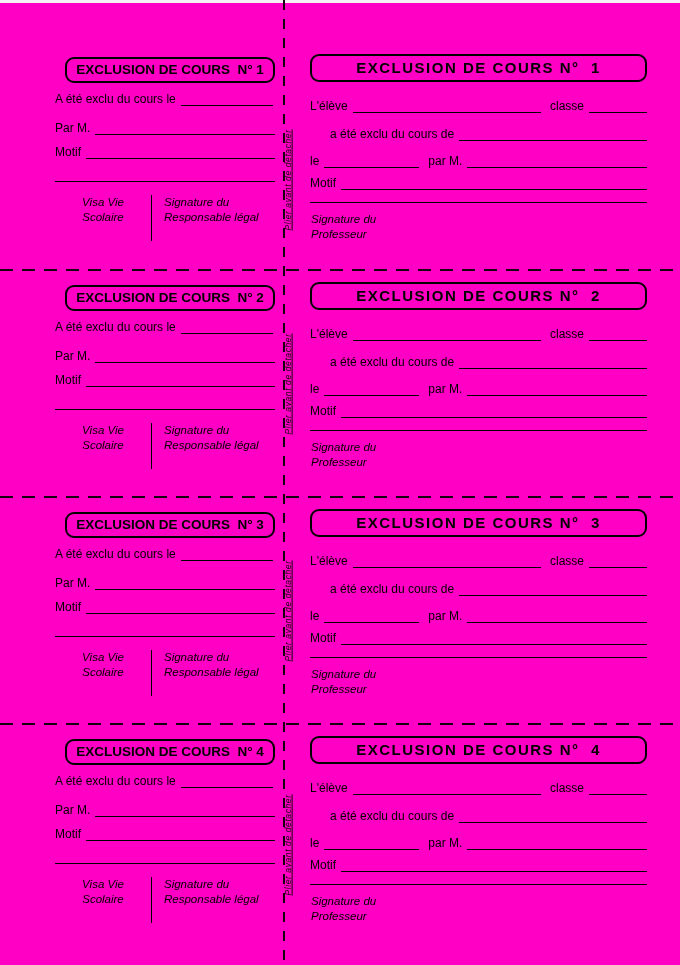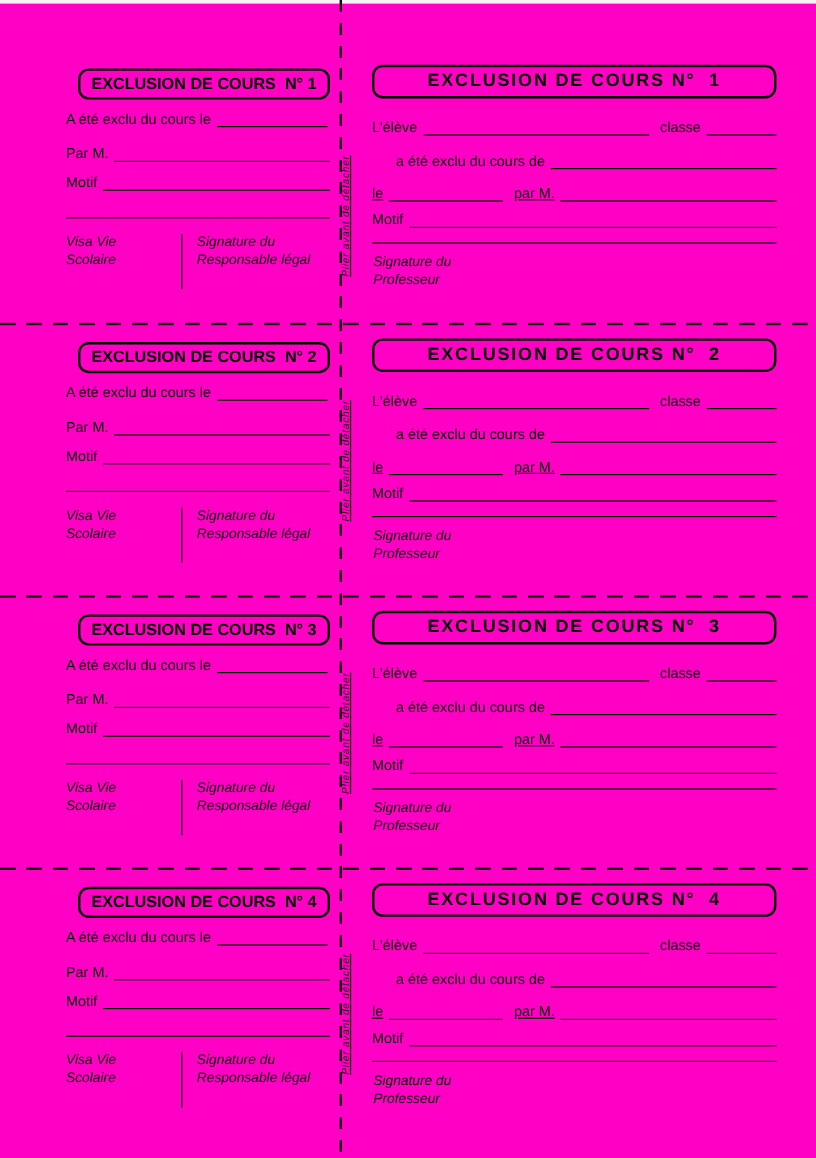--- a/index.html
+++ b/index.html
@@ -56,30 +56,30 @@
   .stub{position:absolute;left:40px;top:15px;width:224px;height:210px;}
   .stub .title-box{top:0;left:12px;right:2px;height:22px;line-height:22px;font-size:13.5px;}
   .stub .f1{top:29px;left:2px;right:2px;}
   .stub .f2{top:58px;left:2px;right:2px;}
   .stub .f3{top:82px;left:2px;right:2px;}
   .stub .full-line{top:124px;left:2px;right:2px;}
   .stub-footer{
     position:absolute;top:138px;left:2px;right:0;display:flex;
     font-style:italic;font-size:11.5px;line-height:15px;
   }
-  .stub-footer .col-l{width:96px;}
+  .stub-footer .col-l{width:96px;text-align:center;}
   .stub-footer .divider{flex:none;width:0;border-left:1.5px solid #000;height:46px;margin-right:12px;}
   .stub-footer .col-r{flex:1;}
 
   
   .main{position:absolute;left:297px;top:12px;width:337px;height:215px;}
   .main .title-box{top:0;left:0;right:0;height:24px;line-height:24px;font-size:15px;letter-spacing:1.5px;}
   .main .f1{top:39px;align-items:flex-end;}
   .main .f2{top:67px;margin-left:20px;}
-  .main .f3{top:94px;text-decoration:underline;}
+  .main .f3{top:94px;}
   .main .f4{top:116px;}
   .main .full-line{top:148px;}
   .main-footer{
     position:absolute;top:158px;left:1px;
     font-style:italic;font-size:11.5px;line-height:15px;
   }
 </style>
 </head>
 <body>
 

